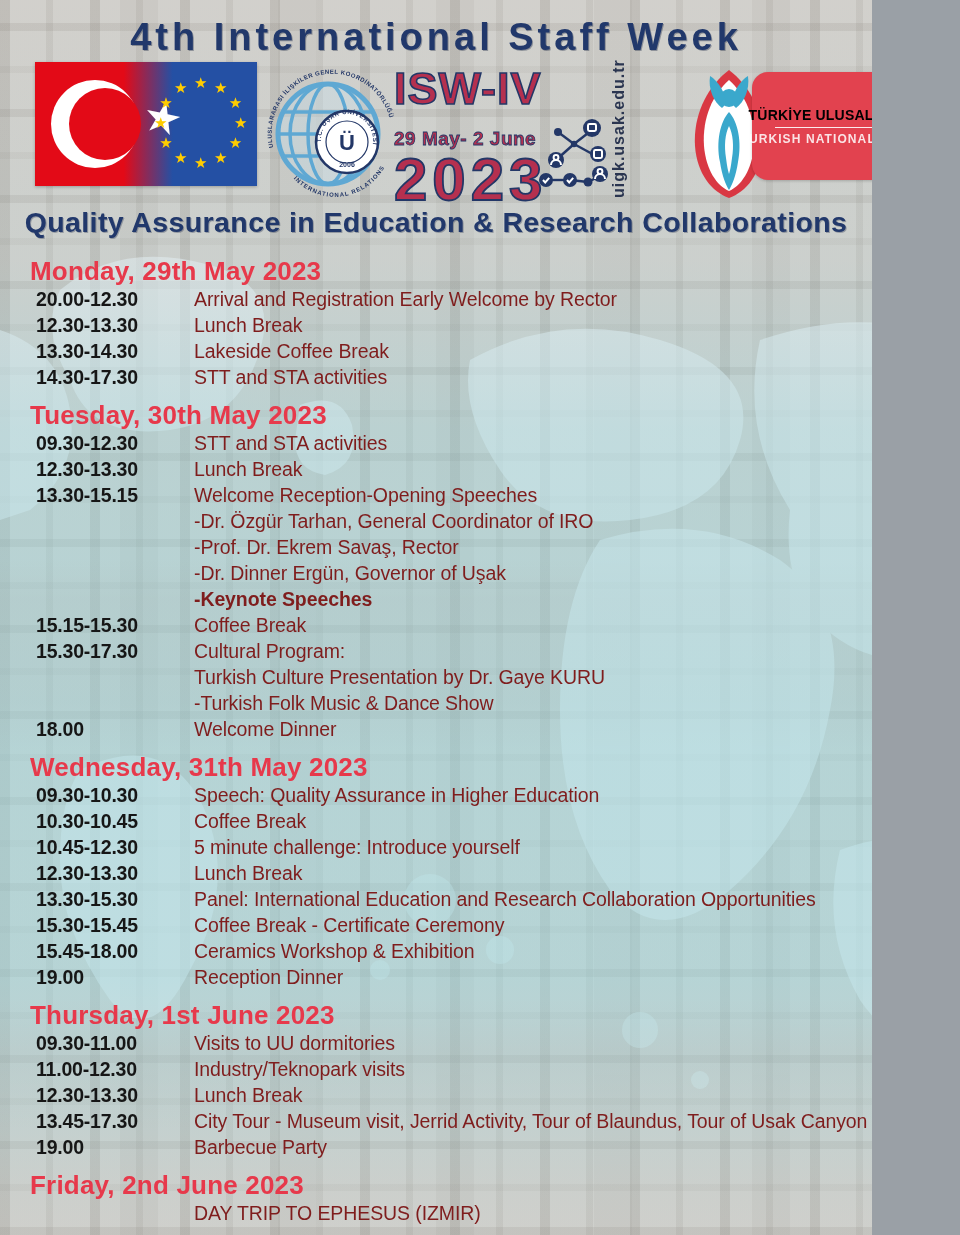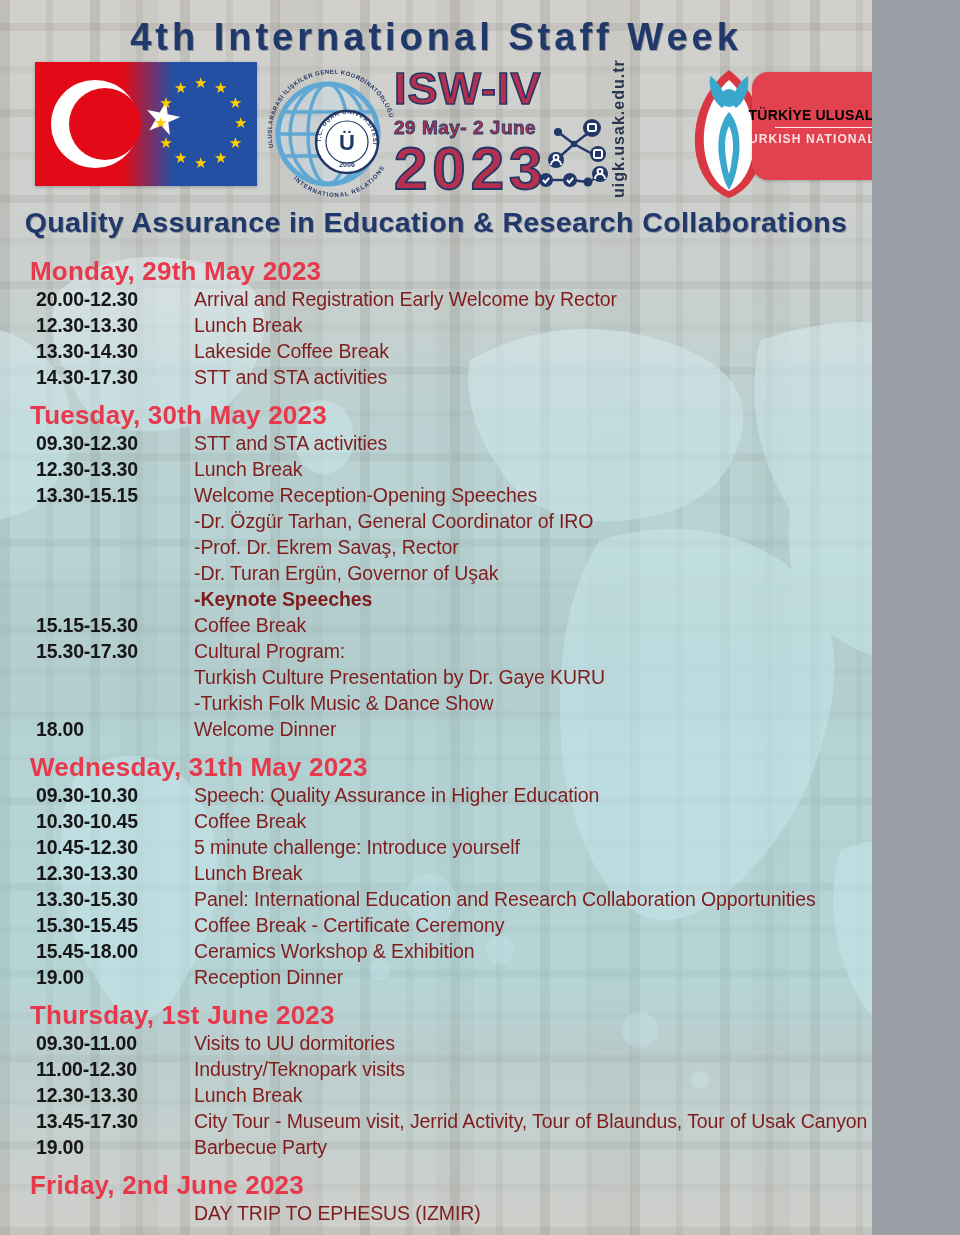--- a/index.html
+++ b/index.html
@@ -43,21 +43,21 @@
   .flag-star{position:absolute;left:108px;top:34px;font-size:44px;color:#fff;transform:rotate(12deg);line-height:1;}
   .eu-star{position:absolute;font-size:15px;color:#ffcc00;line-height:1;}
 
   
   .seal{position:absolute;left:272px;top:60px;overflow:visible;}
 
   
   .isw{position:absolute;left:394px;top:66px;width:210px;text-align:left;color:#b5304f;}
   .isw .isw-title{font-size:45px;font-weight:800;letter-spacing:1px;line-height:1;
     -webkit-text-stroke:1.6px #233767;}
-  .isw .isw-dates{font-size:19px;font-weight:700;margin-top:6px;letter-spacing:.5px;
+  .isw .isw-dates{font-size:19px;font-weight:700;margin-top:17px;letter-spacing:.5px;
     -webkit-text-stroke:.8px #233767;}
   .isw .isw-year{font-size:60px;font-weight:800;letter-spacing:5px;line-height:1;margin-top:0px;
     -webkit-text-stroke:1.8px #233767;}
 
   .neticon{position:absolute;left:536px;top:116px;}
 
   .vertical-url{position:absolute;left:610px;top:62px;height:136px;
     writing-mode:vertical-rl;transform:rotate(180deg);
     font-size:16px;font-weight:700;color:#2a3550;letter-spacing:1px;text-align:center;}
 
@@ -265,21 +265,21 @@
           <div class="event">
             <div class="line">Lunch Break</div>
           </div>
         </div>
         <div class="row">
           <div class="time">13.30-15.15</div>
           <div class="event">
             <div class="line">Welcome Reception-Opening Speeches</div>
             <div class="line">-Dr. Özgür Tarhan, General Coordinator of IRO</div>
             <div class="line">-Prof. Dr. Ekrem Savaş, Rector</div>
-            <div class="line">-Dr. Turan Ergün, Governor of Uşak</div>
+            <div class="line">-Dr. Dinner Ergün, Governor of Uşak</div>
             <div class="line bold">-Keynote Speeches</div>
           </div>
         </div>
         <div class="row">
           <div class="time">15.15-15.30</div>
           <div class="event">
             <div class="line">Coffee Break</div>
           </div>
         </div>
         <div class="row">

